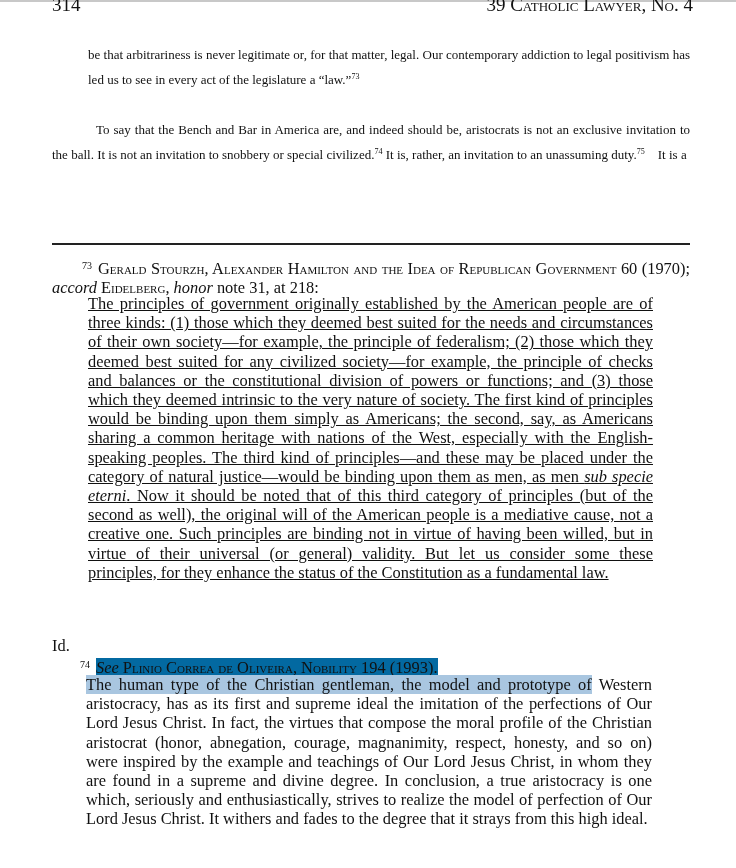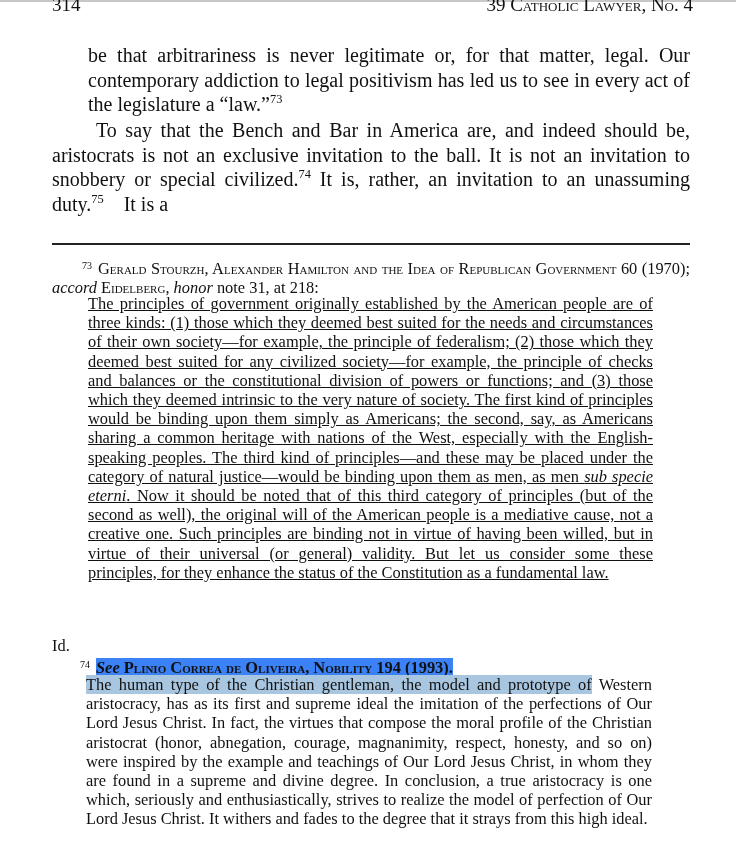--- a/index.html
+++ b/index.html
@@ -14,21 +14,21 @@
   .running-head {
     position: absolute; top: -6px; left: 0; width: 736px; height: 24px;
     font-family: "Liberation Serif", serif; font-size: 19px;
   }
   .page-num { position: absolute; left: 52px; top: 0; }
   .journal { position: absolute; right: 43px; top: 0; }
   .sc { font-variant: small-caps; }
 
   .body-text {
     position: absolute; left: 52px; width: 638px;
-    font-family: "Liberation Serif", serif; font-size: 20px; line-height: 24.6px;
+    font-family: "Liberation Serif", serif; font-size: 13px; line-height: 24.6px;
     text-align: justify;
   }
   #p1 { top: 43px; left: 88px; width: 602px; }
   #p2 { top: 118px; text-indent: 44px; }
   sup { font-size: 62%; line-height: 0; vertical-align: super; }
 
   .rule { position: absolute; left: 52px; width: 638px; top: 243px; height: 2px; background: #222; }
 
   .fn {
     position: absolute; font-family: "Liberation Serif", serif;
@@ -58,15 +58,15 @@
 <p class="body-text" id="p2" style="margin:0"><span>To say that the Bench and Bar in America are, and indeed should be, aristocrats is not an exclusive invitation to the ball. It is not an invitation to snobbery or special civilized.</span><sup>74</sup><span> It is, rather, an invitation to an unassuming duty.</span><sup>75</sup><span> It is a</span></p>
 
 <div class="rule"></div>
 
 <p class="fn" id="fn73-cite" style="margin:0"><span class="fnmark">73</span><span class="sc">Gerald Stourzh, Alexander Hamilton and the Idea of Republican Government</span><span> 60 (1970); </span><em>accord</em><span class="sc"> Eidelberg</span><span>, </span><em>honor</em><span> note 31, at 218:</span></p>
 
 <p class="fn" id="fn73-quote" style="margin:0"><span>The principles of government originally established by the American people are of three kinds: (1) those which they deemed best suited for the needs and circumstances of their own society—for example, the principle of federalism; (2) those which they deemed best suited for any civilized society—for example, the principle of checks and balances or the constitutional division of powers or functions; and (3) those which they deemed intrinsic to the very nature of society. The first kind of principles would be binding upon them simply as Americans; the second, say, as Americans sharing a common heritage with nations of the West, especially with the English-speaking peoples. The third kind of principles—and these may be placed under the category of natural justice—would be binding upon them as men, as men </span><em>sub specie eterni</em><span>. Now it should be noted that of this third category of principles (but of the second as well), the original will of the American people is a mediative cause, not a creative one. Such principles are binding not in virtue of having been willed, but in virtue of their universal (or general) validity. But let us consider some these principles, for they enhance the status of the Constitution as a fundamental law.</span></p>
 
 <p class="fn" id="fn73-id" style="margin:0">Id.</p>
 
-<p class="fn" id="fn74-cite" style="margin:0"><span class="fnmark">74</span><span class="hl" style="background: #3b82f6; font-weight: bold;"><em>See</em> <span class="sc">Plinio Correa de Oliveira, Nobility</span><span> 194 (1993).</span></span></p>
+<p class="fn" id="fn74-cite" style="margin:0"><span class="fnmark">74</span><span class="hl" style="background: #0369a1;"><em>See</em> <span class="sc">Plinio Correa de Oliveira, Nobility</span><span> 194 (1993).</span></span></p>
 
 <p class="fn" id="fn74-quote" style="margin:0"><span class="hl" style="background: rgb(169, 198, 224);">The human type of the Christian gentleman, the model and prototype of</span><span> Western aristocracy, has as its first and supreme ideal the imitation of the perfections of Our Lord Jesus Christ. In fact, the virtues that compose the moral profile of the Christian aristocrat (honor, abnegation, courage, magnanimity, respect, honesty, and so on) were inspired by the example and teachings of Our Lord Jesus Christ, in whom they are found in a supreme and divine degree. In conclusion, a true aristocracy is one which, seriously and enthusiastically, strives to realize the model of perfection of Our Lord Jesus Christ. It withers and fades to the degree that it strays from this high ideal.</span></p>
 
 </body></html>

